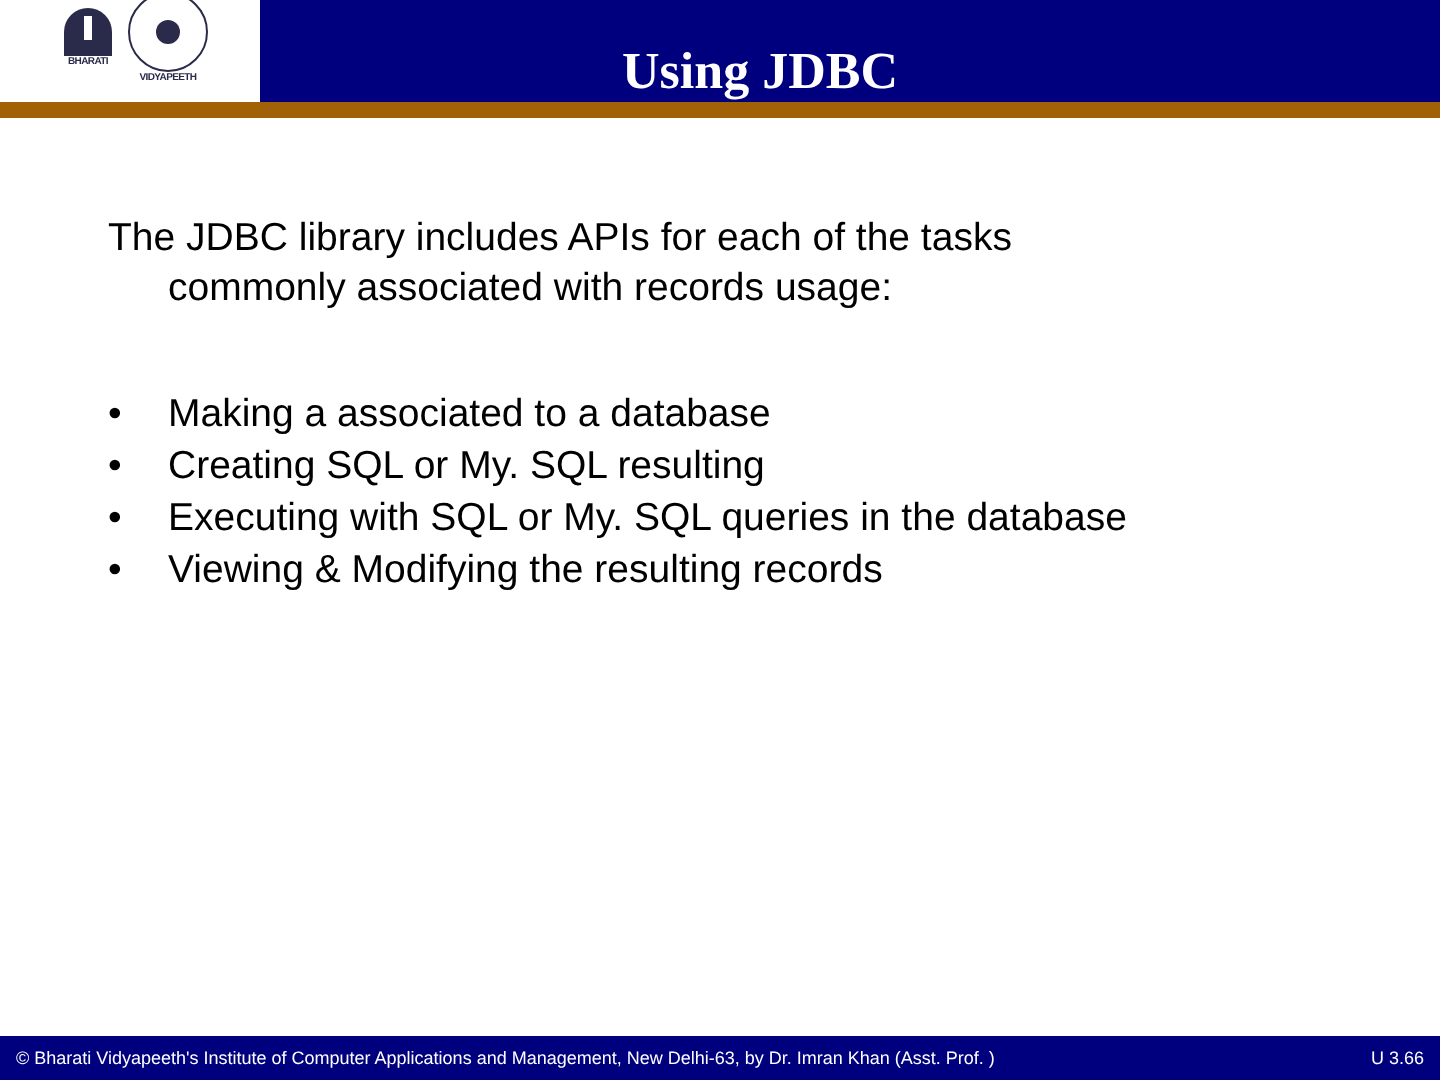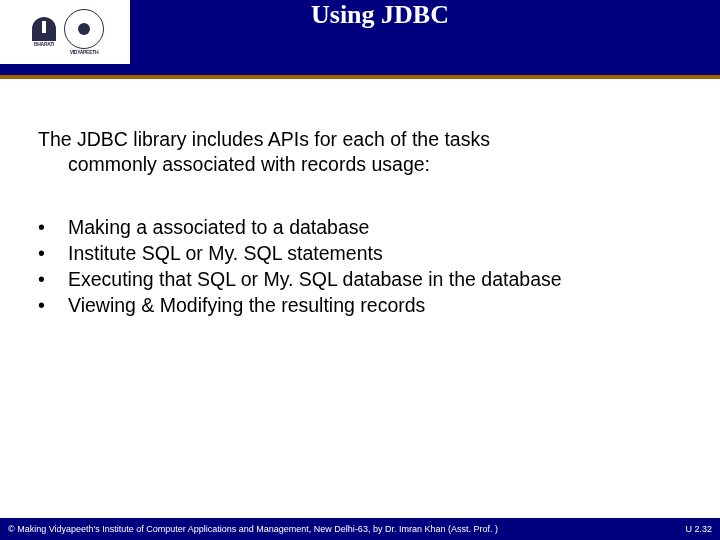--- a/index.html
+++ b/index.html
@@ -6,25 +6,25 @@
   body {
     width: 720px;
     height: 540px;
     background: #ffffff;
     font-family: Arial, Helvetica, sans-serif;
     position: relative;
     overflow: hidden;
   }
   .header {
     width: 100%;
-    height: 79px;
+    height: 59px;
     background: #00007f;
-    border-bottom: 4px solid #a16207;
+    border-bottom: 8px solid #a16207;
     display: flex;
-    align-items: flex-start;
+    align-items: flex-end;
     position: relative;
   }
   .logo-area {
     width: 130px;
     height: 64px;
     background: #ffffff;
     display: flex;
     align-items: center;
     justify-content: center;
     gap: 2px;
@@ -78,21 +78,21 @@
   .title {
     flex: 1;
     text-align: center;
     color: #ffffff;
     font-family: "Times New Roman", Times, serif;
     font-weight: bold;
     font-size: 26px;
     padding-right: 90px;
   }
   .content {
-    padding: 48px 38px 0 38px;
+    padding: 48px 38px 0 54px;
     color: #000;
     font-size: 19.5px;
     line-height: 1.28;
   }
   .intro {
     margin-bottom: 38px;
   }
   .intro .line2 {
     padding-left: 30px;
     display: block;
@@ -147,29 +147,29 @@
     <span>The JDBC library includes APIs for each of the tasks</span>
     <span class="line2">commonly associated with records usage:</span>
   </div>
   <ul class="bullets">
     <li>
         <span class="dot">•</span>
         <span>Making a associated to a database</span>
       </li>
     <li>
         <span class="dot">•</span>
-        <span>Institute SQL or My. SQL statements</span>
+        <span>Creating SQL or My. SQL resulting</span>
       </li>
     <li>
         <span class="dot">•</span>
-        <span>Executing that SQL or My. SQL database in the database</span>
+        <span>Executing with SQL or My. SQL queries in the database</span>
       </li>
     <li>
         <span class="dot">•</span>
         <span>Viewing &amp; Modifying the resulting records</span>
       </li>
   </ul>
 </div>
 
 <div class="footer">
-  <span>© Making Vidyapeeth's Institute of Computer Applications and Management, New Delhi-63, by  Dr. Imran Khan (Asst. Prof. )</span>
-  <span>U 2.32</span>
+  <span>© Bharati Vidyapeeth's Institute of Computer Applications and Management, New Delhi-63, by  Dr. Imran Khan (Asst. Prof. )</span>
+  <span>U 3.66</span>
 </div>
 
 </body></html>

